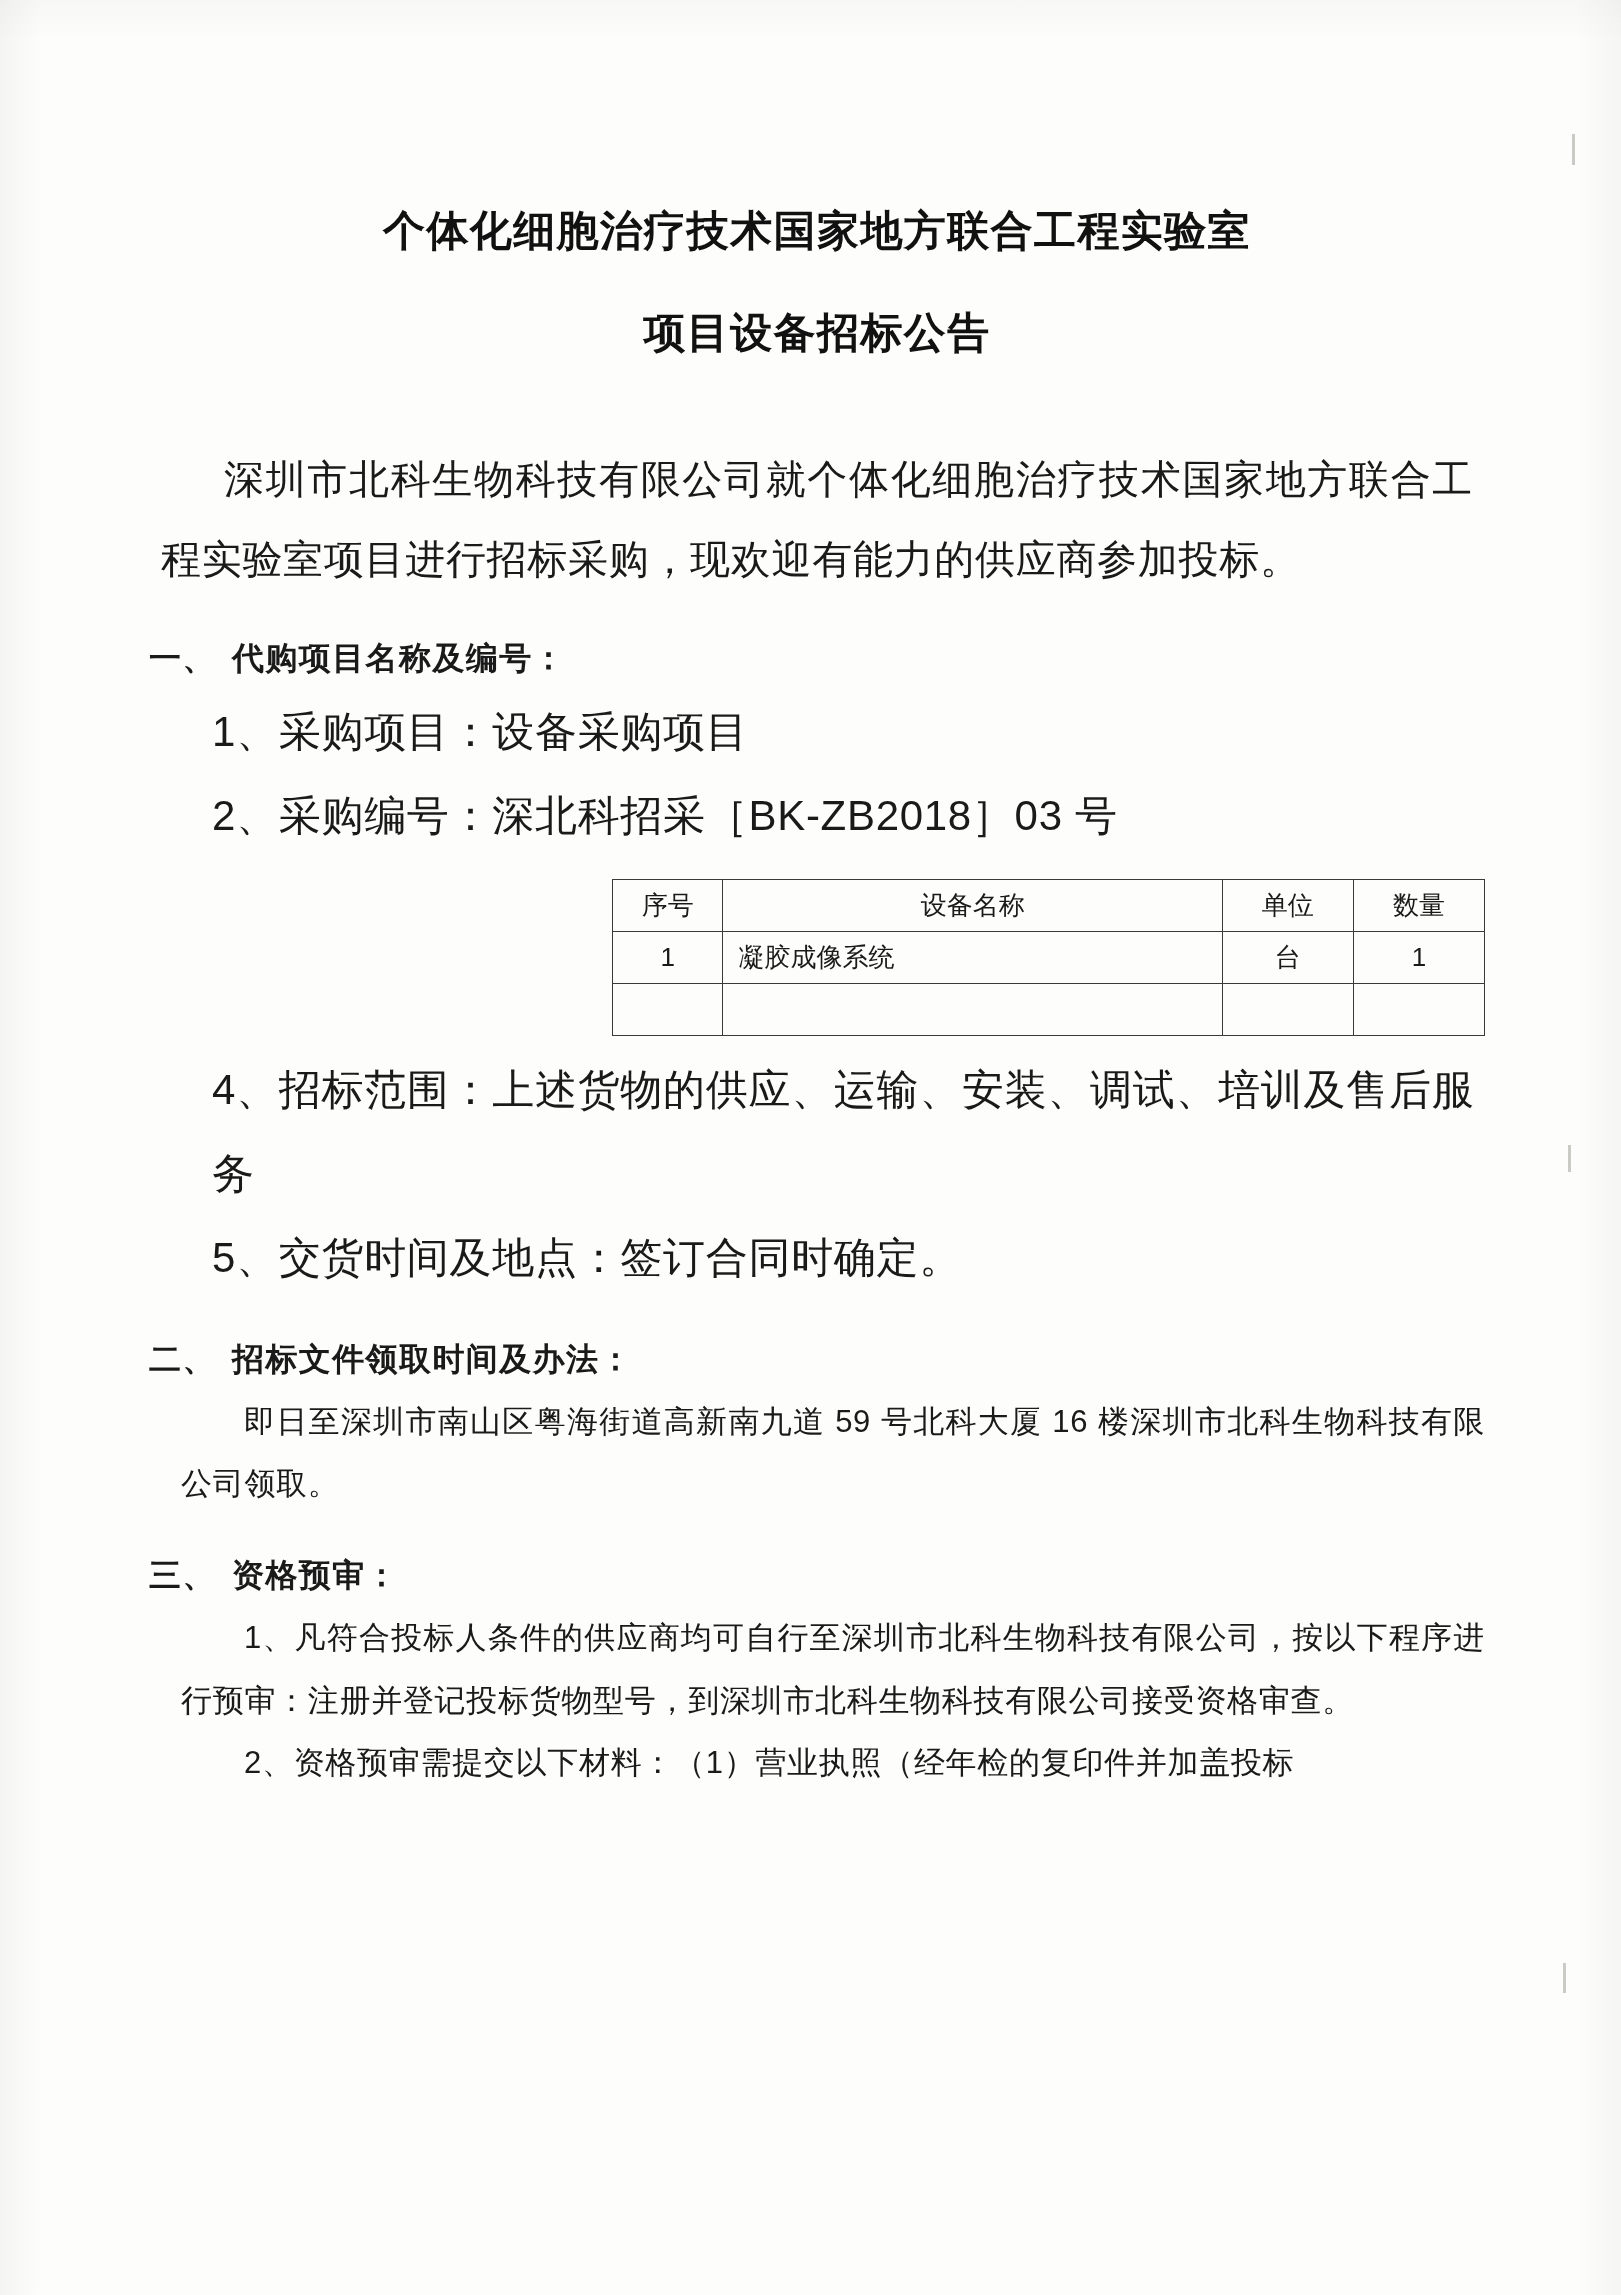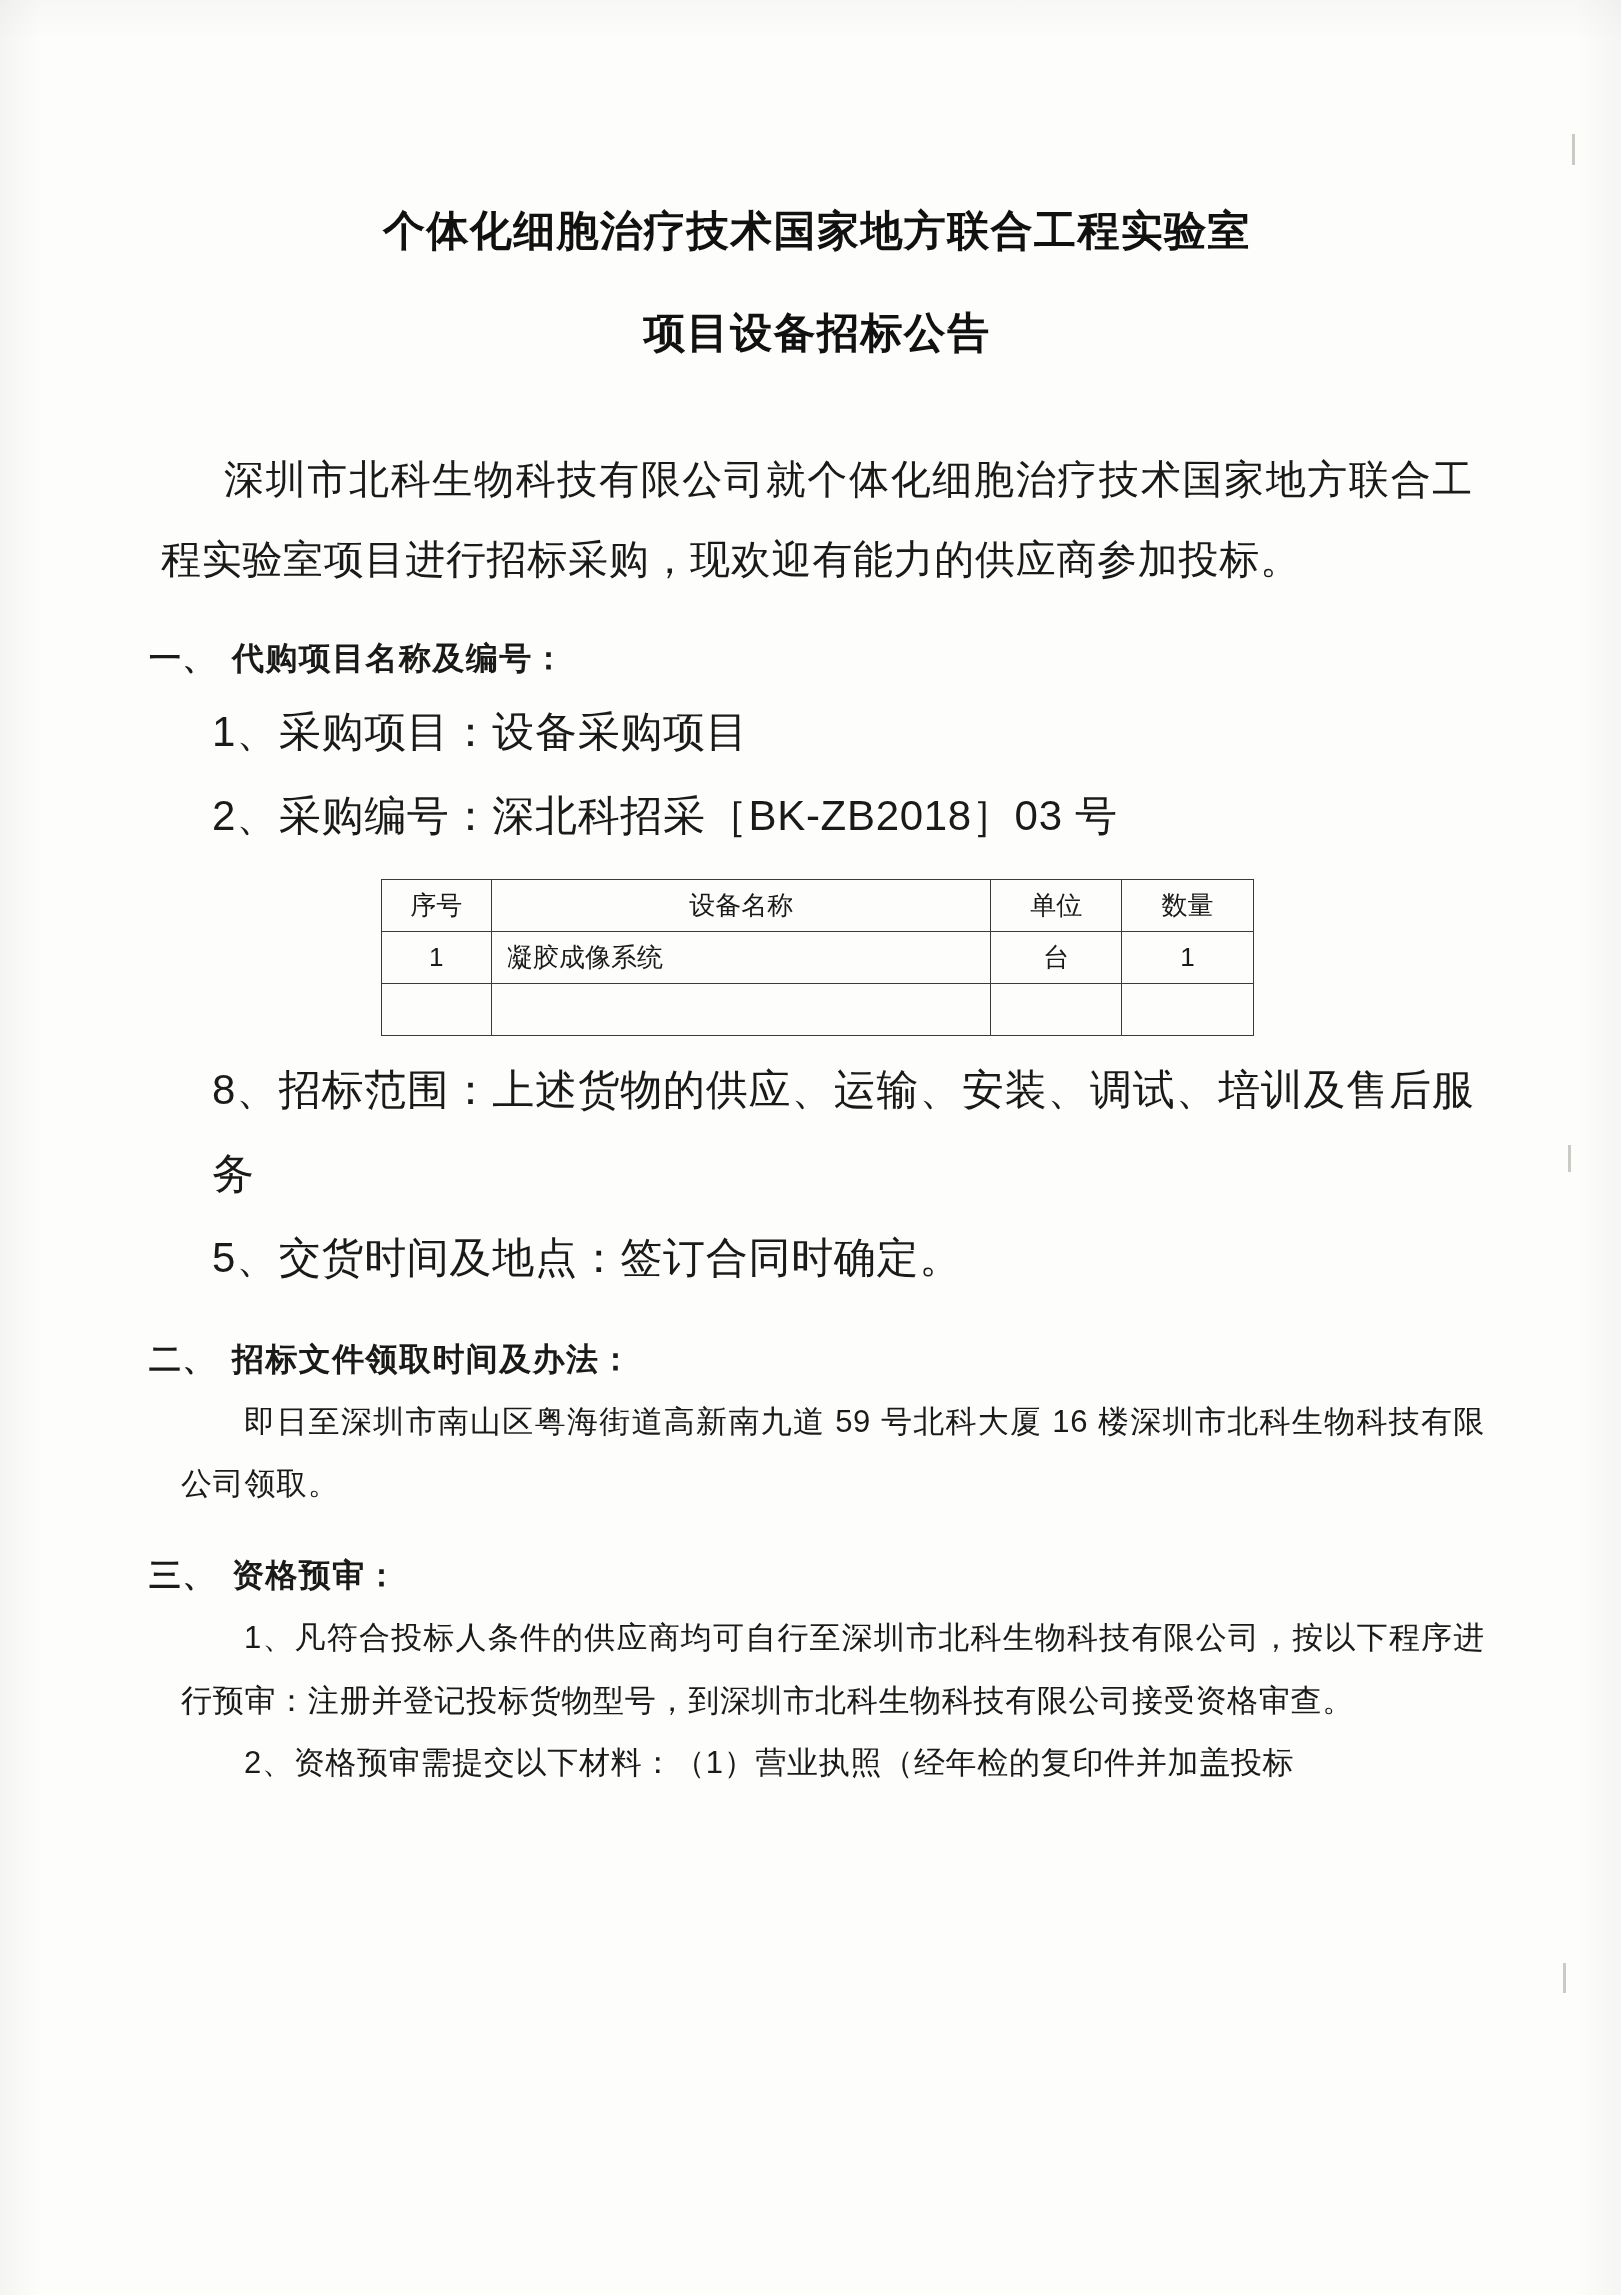--- a/index.html
+++ b/index.html
@@ -93,21 +93,21 @@
   }
   .block-text.hang {
     text-indent: 63px;
     margin-left: 32px;
   }
 
   
   .tbl-wrap {
     margin: 20.5px 0 12.3px 0;
     display: flex;
-    justify-content: center;
+    justify-content: flex-end;
   }
   table.equip {
     border-collapse: collapse;
     width: 873px;
     font-size: 26px;
   }
   table.equip td, table.equip th {
     border: 1.4px solid #3a3a3a;
     height: 49px;
     font-weight: 400;
@@ -165,21 +165,21 @@
           <tr>
             <td class="col-no empty-row"></td>
             <td class="name-cell empty-row"></td>
             <td class="col-unit empty-row"></td>
             <td class="col-qty empty-row"></td>
           </tr>
         </tbody>
       </table>
     </div>
 
-    <div class="item">8、招标范围：上述货物的供应、运输、安装、调试、培训及售后服务</div>
+    <div class="item">4、招标范围：上述货物的供应、运输、安装、调试、培训及售后服务</div>
     <div class="item">5、交货时间及地点：签订合同时确定。</div>
 
     <div class="section">
       <span class="num">二、</span><span>招标文件领取时间及办法：</span>
     </div>
     <div class="block-text hang">即日至深圳市南山区粤海街道高新南九道 59 号北科大厦 16 楼深圳市北科生物科技有限公司领取。</div>
 
     <div class="section">
       <span class="num">三、</span><span>资格预审：</span>
     </div>

